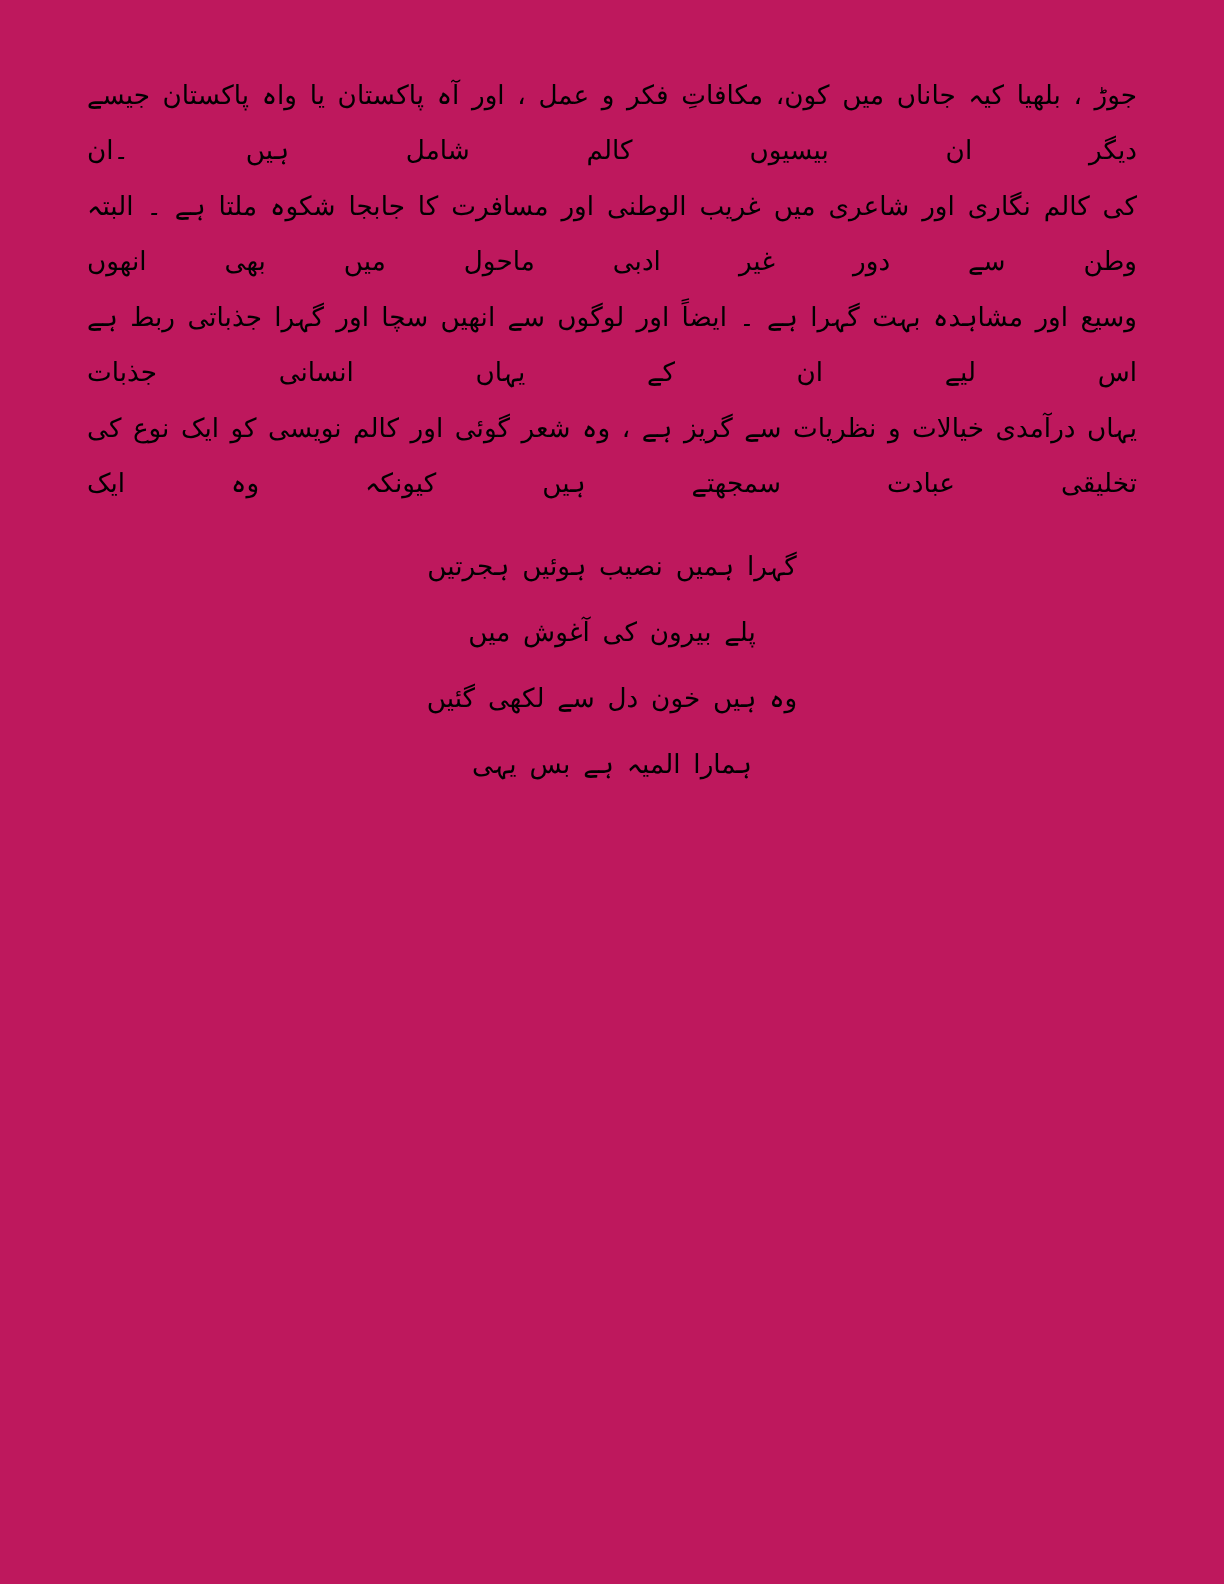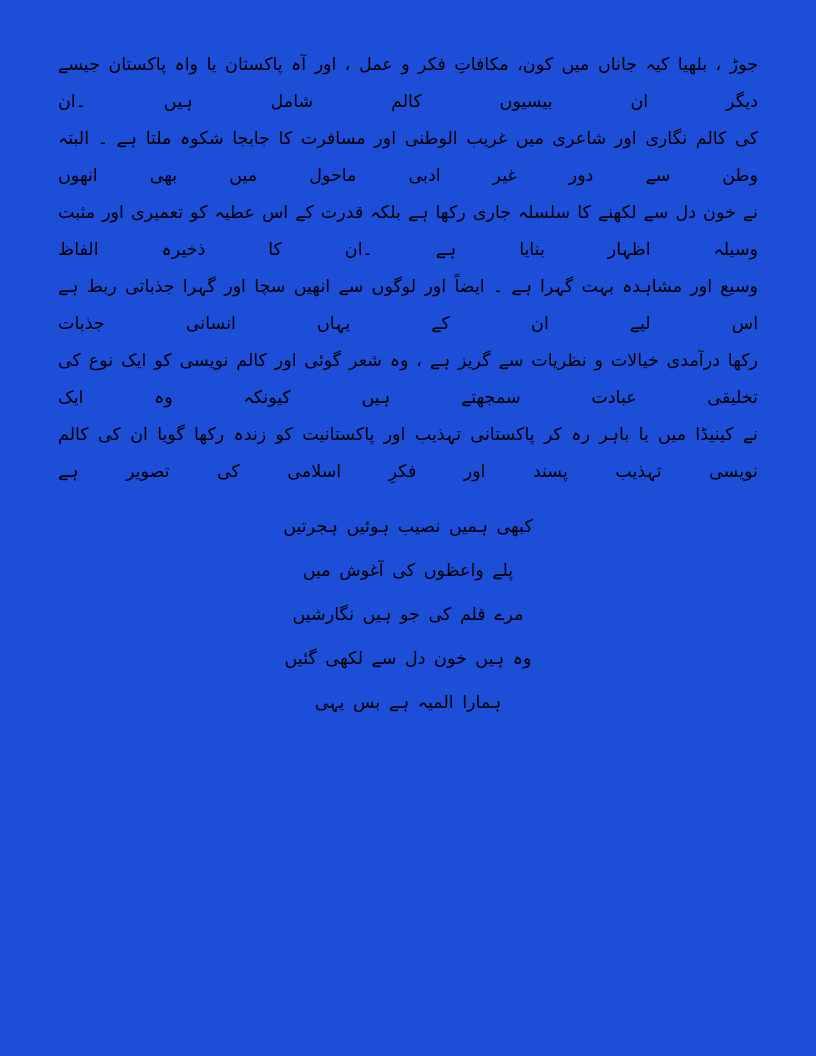--- a/index.html
+++ b/index.html
@@ -67,33 +67,30 @@
     line-height: 44px;
     height: 44px;
     white-space: nowrap;
     letter-spacing: 0.4px;
     word-spacing: 3px;
   }
 </style>
 </head>
 <body>
 
-<div id="page" style="background: #1d4ed8; color: rgb(0, 0, 0);">
+<div id="page" style="background: #be185d; color: rgb(0, 0, 0);">
 
   <div class="prose">
     <p class="prose-block lead-in">جوڑ ، بلھیا کیہ جاناں میں کون، مکافاتِ فکر و عمل ، اور آہ پاکستان یا واہ پاکستان جیسے دیگر ان بیسیوں کالم شامل ہیں ۔ان</p>
     <p class="prose-block">کی کالم نگاری اور شاعری میں غریب الوطنی اور مسافرت کا جابجا شکوہ ملتا ہے ۔ البتہ وطن سے دور غیر ادبی ماحول میں بھی انھوں</p>
-    <p class="prose-block">نے خون دل سے لکھنے کا سلسلہ جاری رکھا ہے بلکہ قدرت کے اس عطیہ کو تعمیری اور مثبت وسیلہ اظہار بنایا ہے ۔ان کا ذخیرہ الفاظ</p>
     <p class="prose-block">وسیع اور مشاہدہ بہت گہرا ہے ۔ ایضاً اور لوگوں سے انھیں سچا اور گہرا جذباتی ربط ہے اس لیے ان کے یہاں انسانی جذبات</p>
-    <p class="prose-block">رکھا درآمدی خیالات و نظریات سے گریز ہے ، وہ شعر گوئی اور کالم نویسی کو ایک نوع کی تخلیقی عبادت سمجھتے ہیں کیونکہ وہ ایک</p>
-    <p class="prose-block">نے کینیڈا میں یا باہر رہ کر پاکستانی تہذیب اور پاکستانیت کو زندہ رکھا گویا ان کی کالم نویسی تہذیب پسند اور فکرِ اسلامی کی تصویر ہے</p>
+    <p class="prose-block">یہاں درآمدی خیالات و نظریات سے گریز ہے ، وہ شعر گوئی اور کالم نویسی کو ایک نوع کی تخلیقی عبادت سمجھتے ہیں کیونکہ وہ ایک</p>
   </div>
 
   <ul class="poem">
-    <li>کبھی ہمیں نصیب ہوئیں ہجرتیں</li>
-    <li>پلے واعظوں کی آغوش میں</li>
-    <li>مرے قلم کی جو ہیں نگارشیں</li>
+    <li>گہرا ہمیں نصیب ہوئیں ہجرتیں</li>
+    <li>پلے بیرون کی آغوش میں</li>
     <li>وہ ہیں خون دل سے لکھی گئیں</li>
     <li>ہمارا المیہ ہے بس یہی</li>
 
   </ul>
 
 </div>
 
 </body></html>

